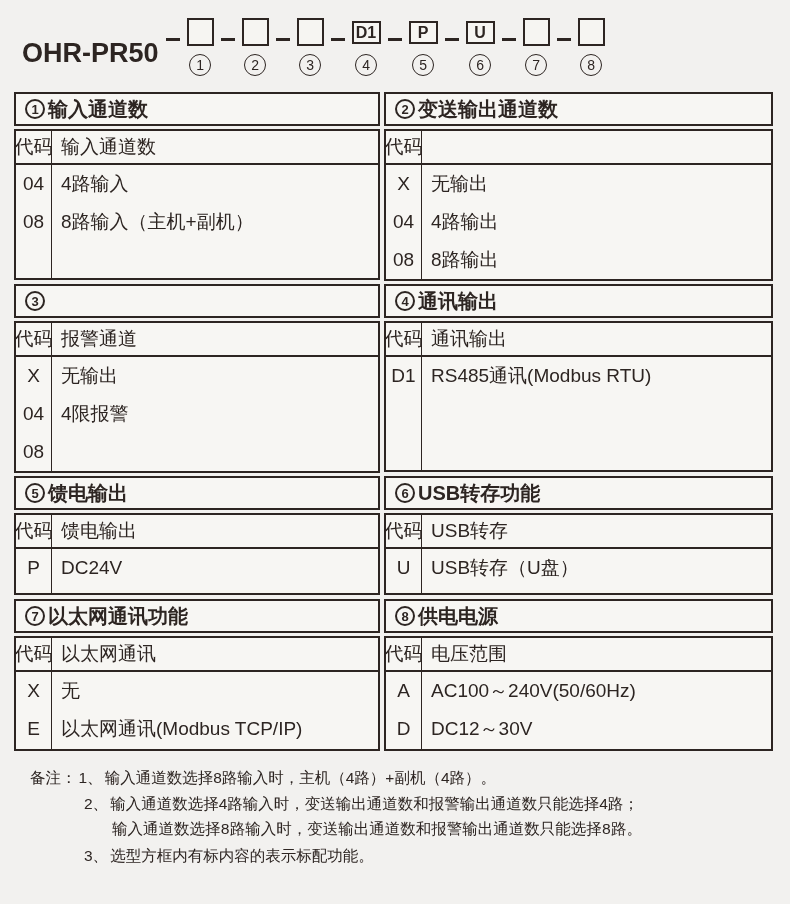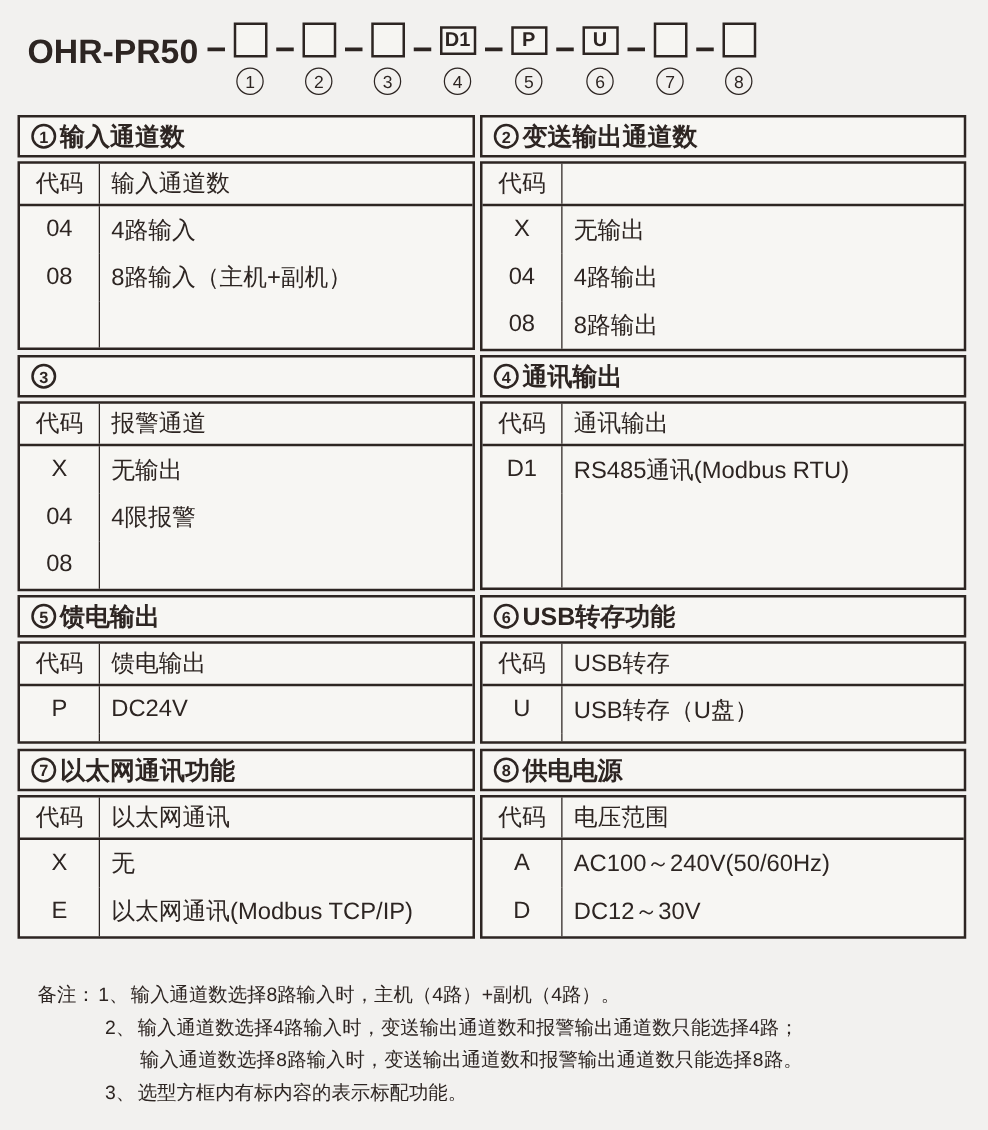--- a/index.html
+++ b/index.html
@@ -13,21 +13,21 @@
   }
   .page { position:relative; width:790px; height:904px; }
 
   
   .model-line{
     display:flex; align-items:flex-start;
     padding:18px 0 0 22px; height:92px;
   }
   .model-prefix{
     font-size:27px; font-weight:bold; letter-spacing:0px;
-    margin-top:8px; white-space:nowrap;
+    margin-top:20px; white-space:nowrap;
   }
   .dash{
     width:14px; height:0; border-top:3px solid #2d2522;
     margin:20px 7px 0 7px; flex:none;
   }
   .slot{ display:flex; flex-direction:column; align-items:center; flex:none; }
   .slot-box{
     width:27px; height:28px; border:2px solid #2d2522;
     background:#f6f5f2;
     display:flex; align-items:center; justify-content:center;
@@ -67,33 +67,33 @@
   }
   .sec-table{
     flex:1; border:2.5px solid #2d2522; background:#f7f6f3;
     display:flex; flex-direction:column;
   }
   .t-row{ display:flex; flex:none; }
   .t-head{ height:34px; border-bottom:2.5px solid #2d2522; }
   .t-body{ height:38px; }
   .t-fill{ flex:1; min-height:0; }
   .t-code{
-    width:64px; flex:none; border-right:1.5px solid #2d2522;
+    width:36px; flex:none; border-right:1.5px solid #2d2522;
     display:flex; align-items:center; justify-content:center;
     font-size:19px; white-space:nowrap;
   }
   .t-head .t-code{ font-size:19px; }
   .t-desc{
     flex:1; display:flex; align-items:center;
     padding-left:9px; font-size:19px; white-space:nowrap;
   }
 
   
   .notes{
-    position:absolute; left:30px; top:784px; width:740px;
+    position:absolute; left:30px; top:765px; width:740px;
     font-size:15.5px; line-height:26px;
   }
   .note-line{ white-space:nowrap; }
   .note-label{ margin-right:2px; }
   .note-num{ margin-right:2px; }
   .indent1{ padding-left:54px; }
   .indent2{ padding-left:82px;font-family:Liberation Mono, monospace; }
 </style>
 </head>
 <body>

